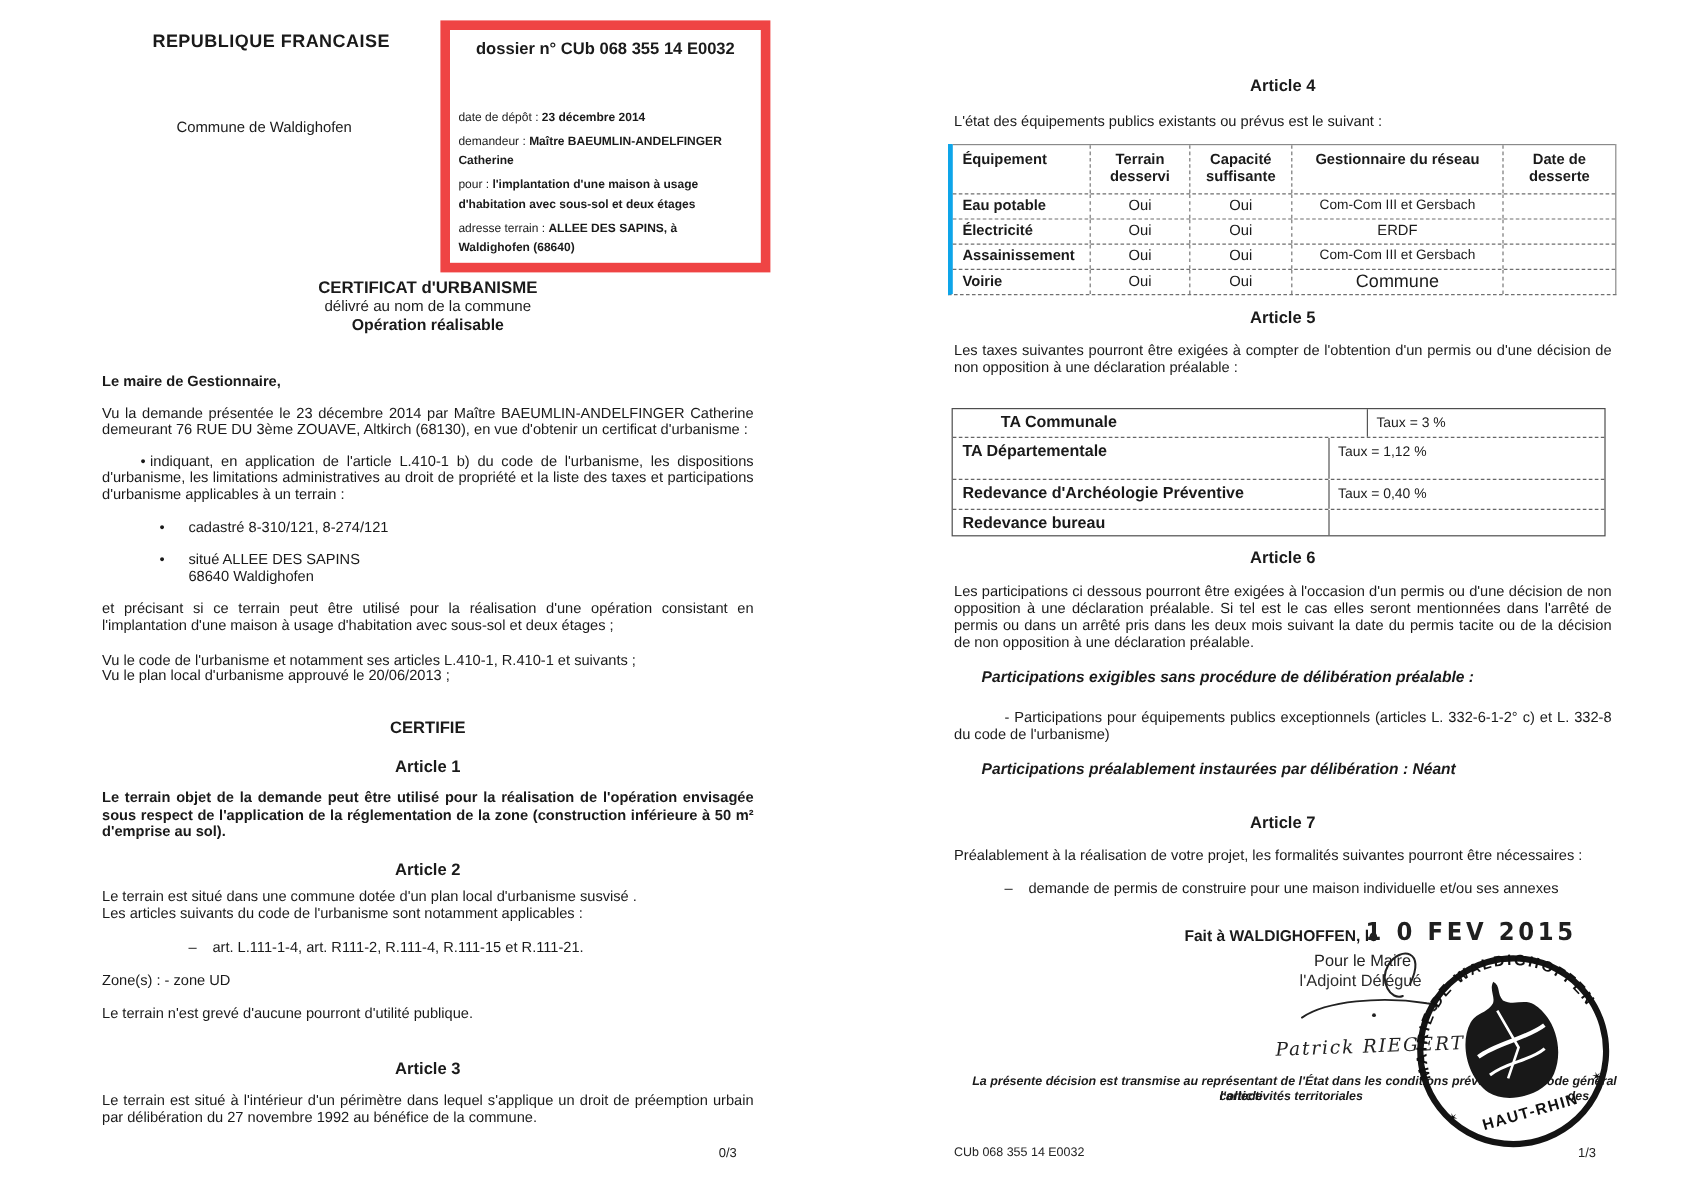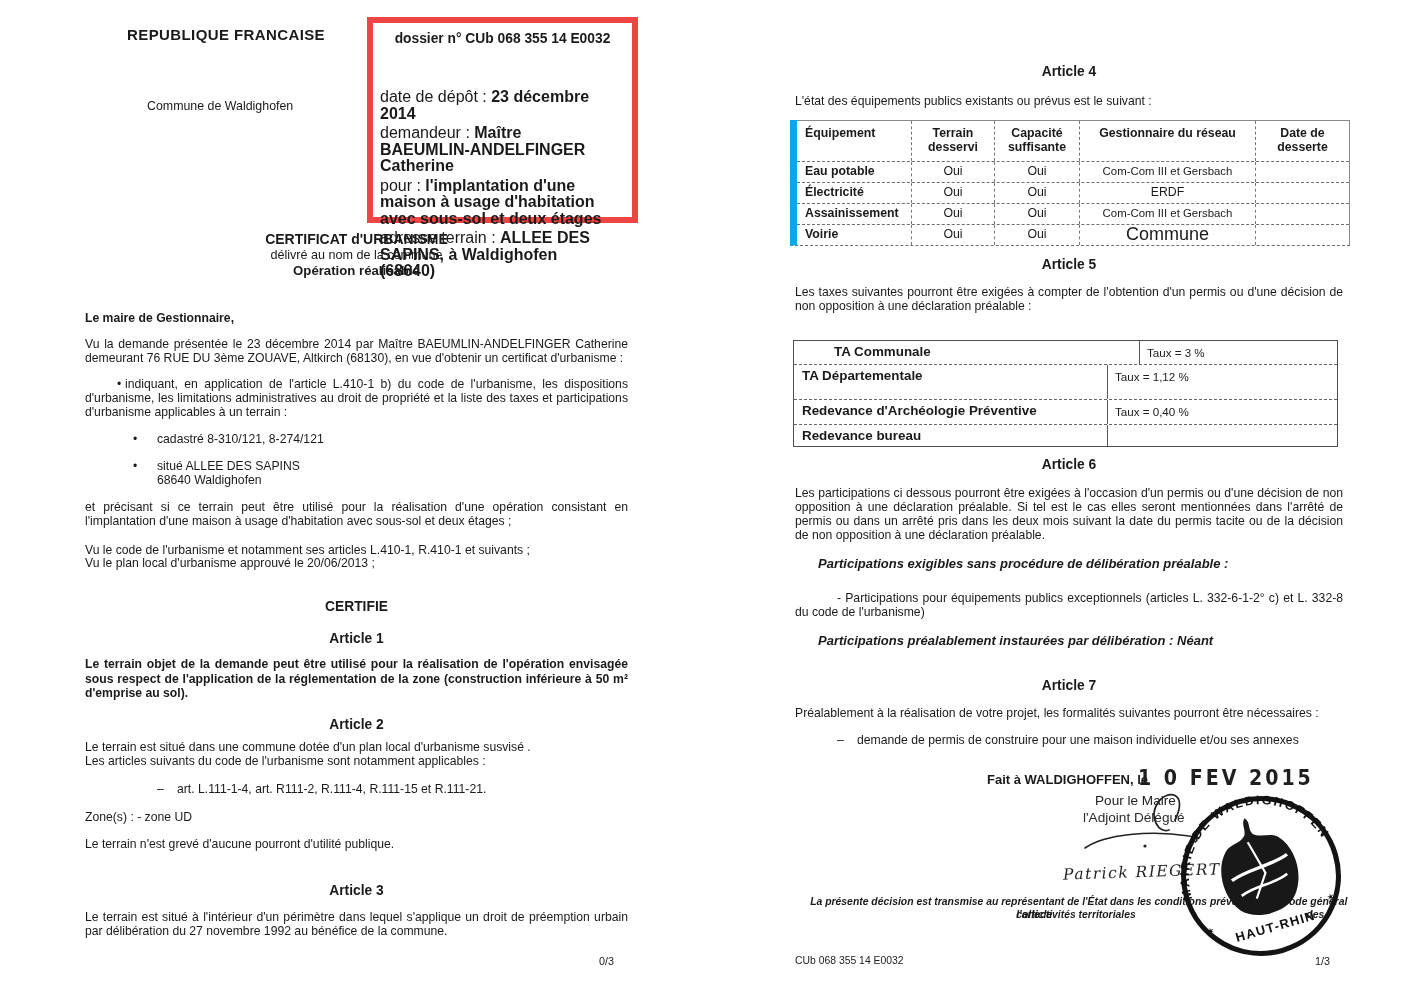--- a/index.html
+++ b/index.html
@@ -10,31 +10,31 @@
   #page-left{left:0;}
   #page-right{left:711px;}
   .abs{position:absolute;}
   .b{font-weight:bold;}
   .i{font-style:italic;}
   .p{font-size:12.2px;line-height:14px;}
   .just{text-align:justify;}
   .ctr{text-align:center;}
   .head{font-weight:bold;font-size:13.8px;text-align:center;}
   
-  .dossier-box{border:6px solid #ef4444;background:#fff;}
+  .dossier-box{border:8px solid #ef4444;background:#fff;}
   .dossier-box .dtitle{font-weight:bold;font-size:13.8px;text-align:center;margin-top:8px;}
   .dossier-box .fields{position:absolute;left:7px;right:5px;top:66px;}
-  .dossier-box .fields p{margin:0 12px 3px 0;font-size:16px;line-height:16.5px;}
+  .dossier-box .fields p{margin:0 12px 3px 0;font-size:10px;line-height:16.5px;}
   .dossier-box .fields .lab{font-weight:normal;}
   .dossier-box .fields .val{font-weight:bold;}
   
   .bullet-dot{display:inline-block;width:24px;}
   .hang{text-indent:16px;}
   
-  .t1{border-left:7px solid #0ea5e9;border-right:1px solid #8a8a8a;border-bottom:1px dashed #6f6f6f;}
+  .t1{border-left:4px solid #0ea5e9;border-right:1px solid #8a8a8a;border-bottom:1px dashed #6f6f6f;}
   .t1 .trow{display:flex;}
   .t1 .c{border-right:1px dashed #777;box-sizing:border-box;overflow:hidden;}
   .t1 .c:last-child{border-right:none;}
   .t1 .hrow .c{font-weight:bold;font-size:12.3px;line-height:14px;padding-top:5px;text-align:center;}
   .t1 .hrow .c.first{text-align:left;padding-left:8px;}
   .t1 .drow{border-top:1px dashed #6f6f6f;}
   .t1 .drow .c{font-size:12.3px;line-height:19px;text-align:center;}
   .t1 .drow .c.first{text-align:left;padding-left:8px;font-weight:bold;}
   .t1 .drow .c.gest{font-size:11.4px;}
   .t1 .c1{width:115px;} .t1 .c2{width:83px;} .t1 .c3{width:85px;}
@@ -145,21 +145,21 @@
       <div class="c c1 first">Assainissement</div>
       <div class="c c2">Oui</div>
       <div class="c c3">Oui</div>
       <div class="c c4 gest">Com-Com III et Gersbach</div>
       <div class="c c5"></div>
     </div>
     <div class="trow drow" style="height:20px;">
       <div class="c c1 first">Voirie</div>
       <div class="c c2">Oui</div>
       <div class="c c3">Oui</div>
-      <div class="c c4 gest" style="font-size:18px;">Commune</div>
+      <div class="c c4 gest" style="font-size:15px;">Commune</div>
       <div class="c c5"></div>
     </div>
   </div>
 
   <div class="abs head" style="left:84px;top:257px;width:548px;">Article 5</div>
   <div class="abs p just" style="left:84px;top:285px;width:548px;">Les taxes suivantes pourront être exigées à compter de l'obtention d'un permis ou d'une décision de non opposition à une déclaration préalable :</div>
 
   <div class="abs t2" style="left:82px;top:340px;width:543px;">
     <div class="trow" style="height:23px;margin-left:32px;">
       <div class="name">TA Communale</div>

